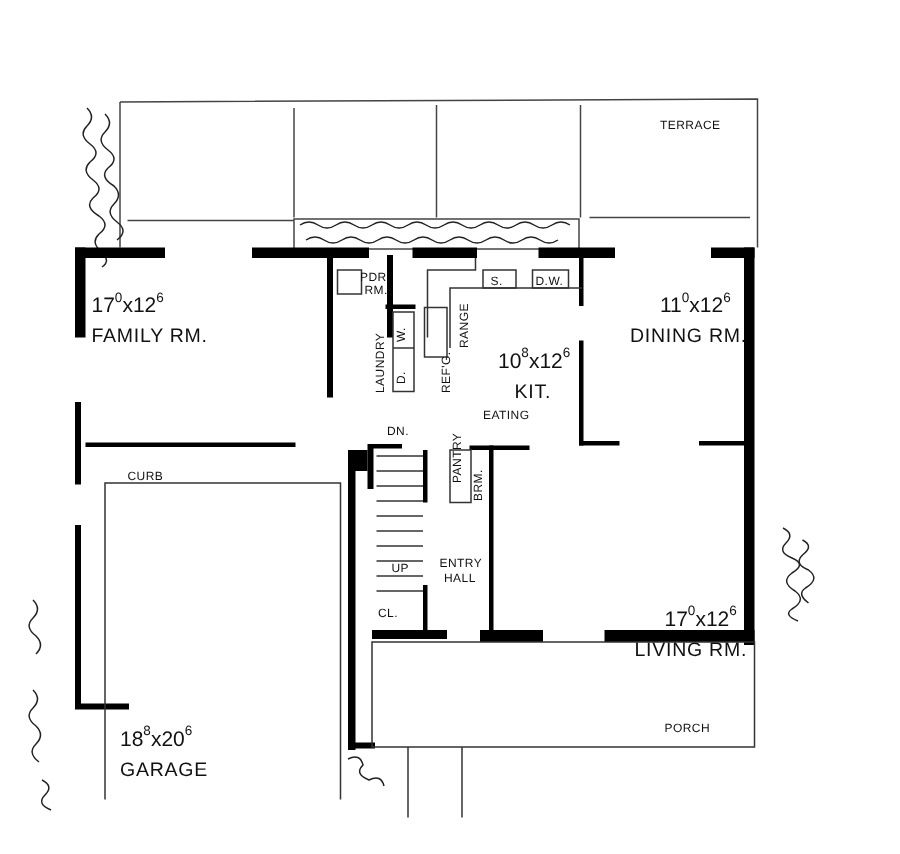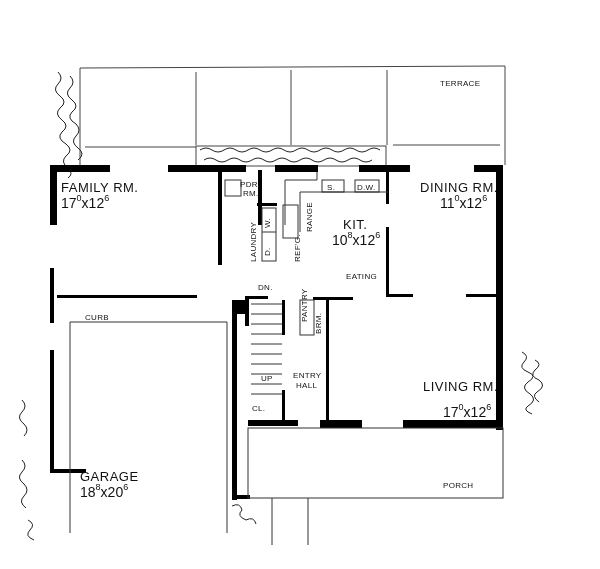--- a/index.html
+++ b/index.html
@@ -1,19 +1,19 @@
 <!DOCTYPE html>
 <html><head>
 <meta charset="utf-8">
 <style>
   html,body{margin:0;padding:0;background:#ffffff;}
   body{width:600px;height:569px;overflow:hidden;position:relative;font-family:"Liberation Sans",sans-serif;}
   svg{position:absolute;left:0;top:0;}
   .lbl{position:absolute;color:#111;font-family:"Liberation Sans",sans-serif;white-space:nowrap;line-height:1;}
-  .room{font-size:13px;letter-spacing:0.5px;}
+  .room{font-size:13px;letter-spacing:0.5px;margin-top:36px;}
   .dim{font-size:14px;}
   .small{font-size:8px;letter-spacing:0.3px;}
   .vert{transform-origin:left top;transform:rotate(-90deg);}
   sup{font-size:9px;vertical-align:top;position:relative;top:-2px;}
 </style>
 </head>
 <body>
 
 <svg width="600" height="569" viewBox="0 0 600 569">
 
@@ -114,23 +114,23 @@
 
 <div class="lbl room" style="left:61px;top:181px;">FAMILY RM.</div>
 <div class="lbl dim" style="left:61px;top:196px;"><span>17</span><sup>0</sup><span>x</span><span>12</span><sup>6</sup></div>
 
 <div class="lbl room" style="left:420px;top:181px;">DINING RM.</div>
 <div class="lbl dim" style="left:440px;top:196px;"><span>11</span><sup>0</sup><span>x</span><span>12</span><sup>6</sup></div>
 
 <div class="lbl room" style="left:343px;top:218px;">KIT.</div>
 <div class="lbl dim" style="left:332px;top:233px;"><span>10</span><sup>8</sup><span>x</span><span>12</span><sup>6</sup></div>
 
-<div class="lbl small" style="left:346px;top:273px;">EATING</div>
+<div class="lbl small" style="left:322px;top:273px;">EATING</div>
 
-<div class="lbl room" style="left:423px;top:380px;">LIVING RM.</div>
+<div class="lbl room" style="left:423px;top:390px;">LIVING RM.</div>
 <div class="lbl dim" style="left:443px;top:405px;"><span>17</span><sup>0</sup><span>x</span><span>12</span><sup>6</sup></div>
 
 <div class="lbl room" style="left:80px;top:470px;">GARAGE</div>
 <div class="lbl dim" style="left:80px;top:485px;"><span>18</span><sup>8</sup><span>x</span><span>20</span><sup>6</sup></div>
 
 <div class="lbl small" style="left:85px;top:314px;">CURB</div>
 <div class="lbl small" style="left:443px;top:482px;">PORCH</div>
 
 <div class="lbl small" style="left:293px;top:372px;text-align:right;">ENTRY</div>
 <div class="lbl small" style="left:296px;top:382px;">HALL</div>

